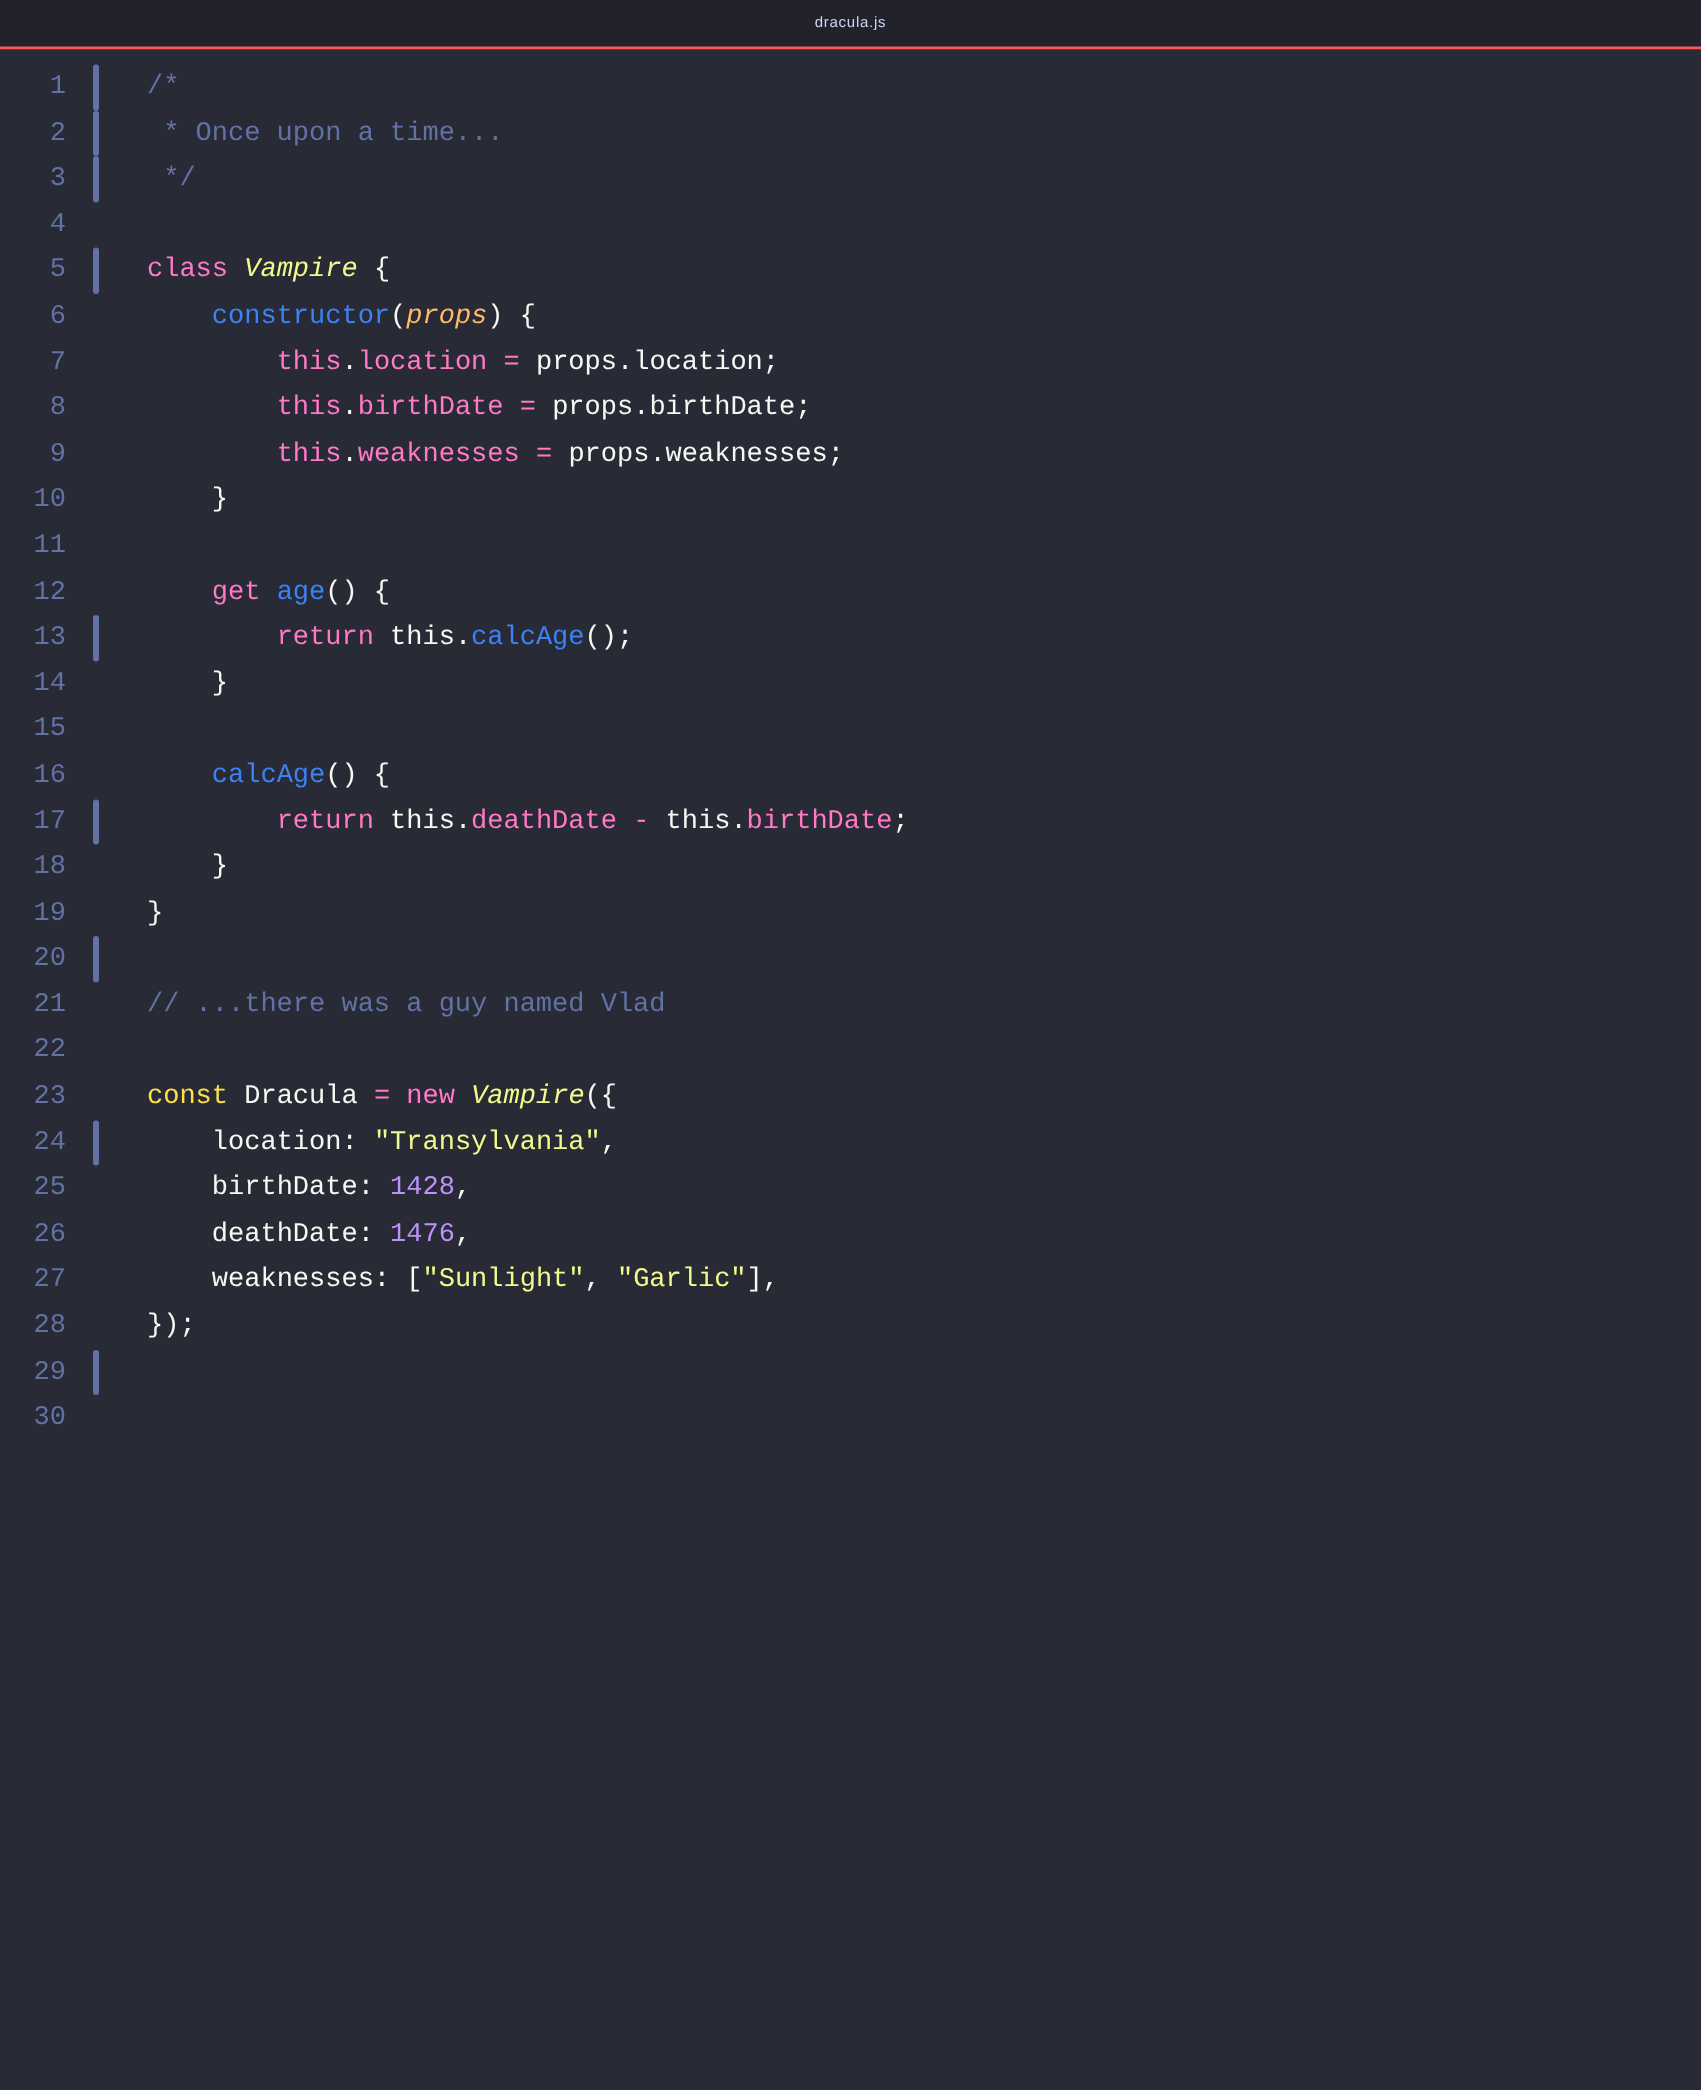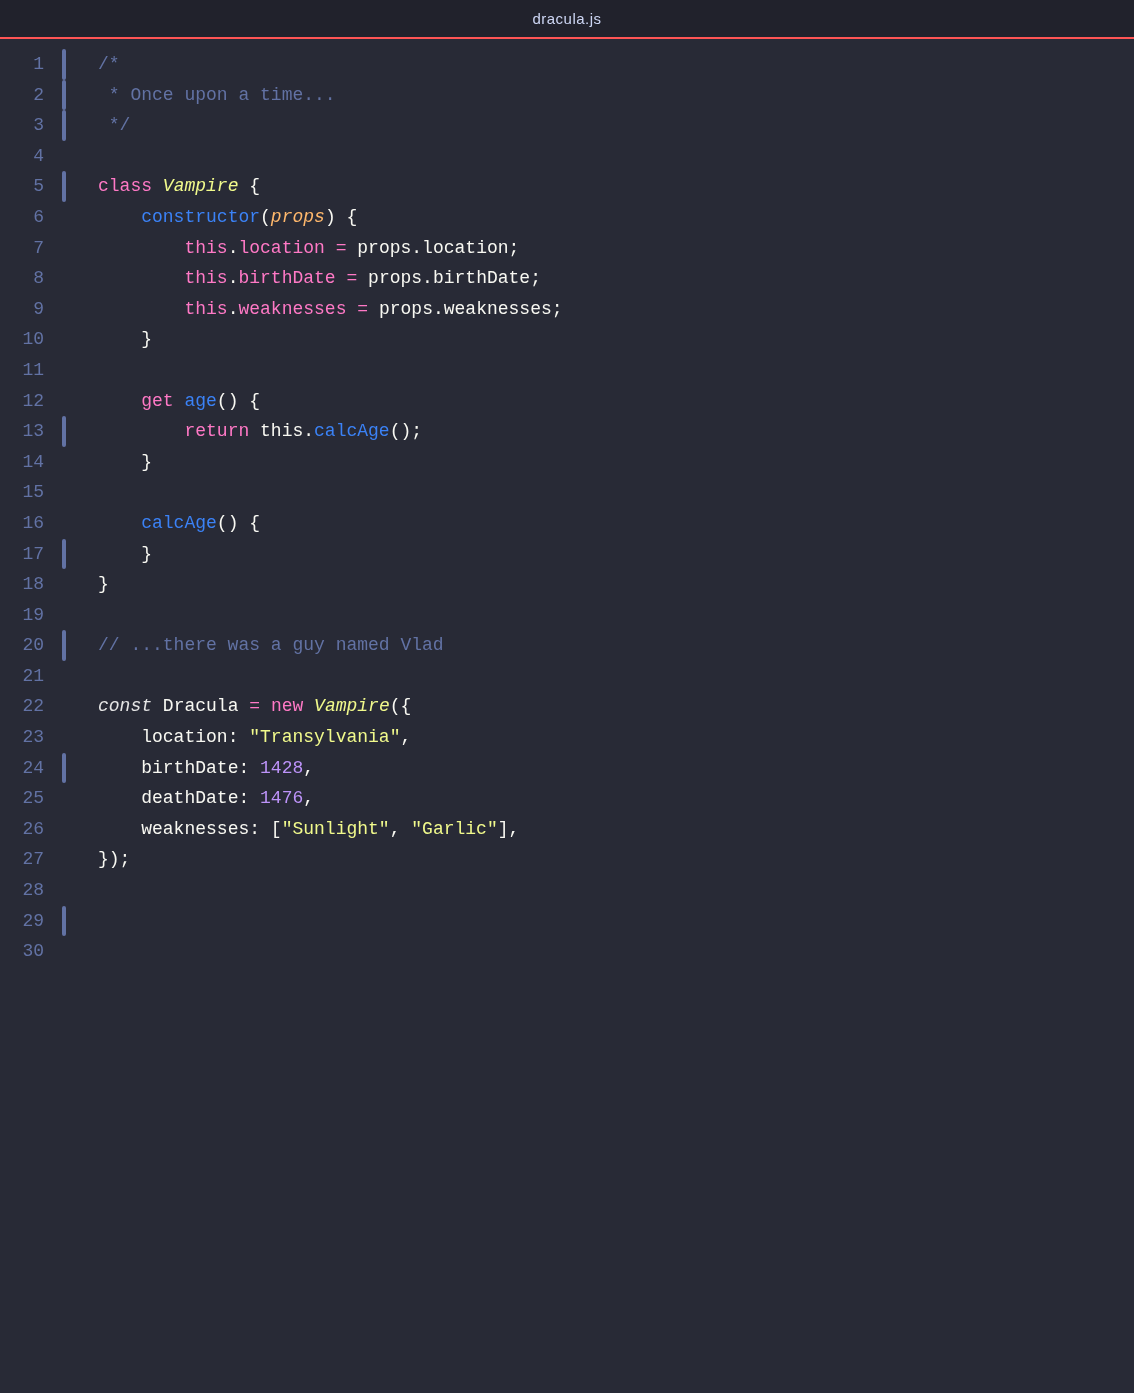--- a/index.html
+++ b/index.html
@@ -15,21 +15,21 @@
       min-height: 1393px;
       display: flex;
       flex-direction: column;
     }
 
     .title-bar {
       background-color: #21222c;
       text-align: center;
       padding: 10px 0;
       color: #cdd6f4;
-      font-size: 15px;
+      font-size: 10px;
       font-family: -apple-system, BlinkMacSystemFont, sans-serif;
       border-bottom: 2px solid #ff5555;
       letter-spacing: 0.5px;
     }
 
     .editor {
       display: flex;
       flex: 1;
       background-color: #282a36;
       padding: 10px 0;
@@ -72,21 +72,21 @@
     .c-class-name { color: #f1fa8c; font-style: italic; margin-top: 22px; }
     .c-function { color: #3b82f6; }
     .c-property { color: #ff79c6; }
     .c-string { color: #f1fa8c; }
     .c-number { color: #bd93f9; }
     .c-param { color: #ffb86c; font-style: italic; }
     .c-this { color: #ff79c6; }
     .c-plain { color: #f8f8f2; }
     .c-operator { color: #ff79c6; }
     .c-new { color: #ff79c6; }
-    .c-const { color: #e5e5e5; font-style: italic; }
+    .c-const { color: #fde047; }
     .c-return { color: #ff79c6; }
     .c-get { color: #ff79c6; }
   </style>
 </head>
 <body>
 
 <div class="title-bar">
   <span>dracula.js</span>
 </div>
 
@@ -220,20 +220,21 @@
     <div class="code-line">    <span class="c-get">get</span> <span class="c-function">age</span><span class="c-plain">() {</span></div>
 
     <div class="code-line">        <span class="c-return">return</span> <span class="c-plain">this.</span><span class="c-function">calcAge</span><span class="c-plain">();</span></div>
 
     <div class="code-line">    <span class="c-plain">}</span></div>
 
     <div class="code-line"> </div>
 
     <div class="code-line">    <span class="c-function">calcAge</span><span class="c-plain">() {</span></div>
 
+    <div class="code-line">        <span class="c-return">return</span> <span class="c-plain">this.</span><span class="c-property">deathDate</span> <span class="c-operator">-</span> <span class="c-plain">this.</span><span class="c-property">birthDate</span><span class="c-plain">;</span></div>
 
     <div class="code-line">    <span class="c-plain">}</span></div>
 
     <div class="code-line"><span class="c-plain">}</span></div>
 
     <div class="code-line"> </div>
 
     <div class="code-line"><span class="c-comment">// ...there was a guy named Vlad</span></div>
 
     <div class="code-line"> </div>

